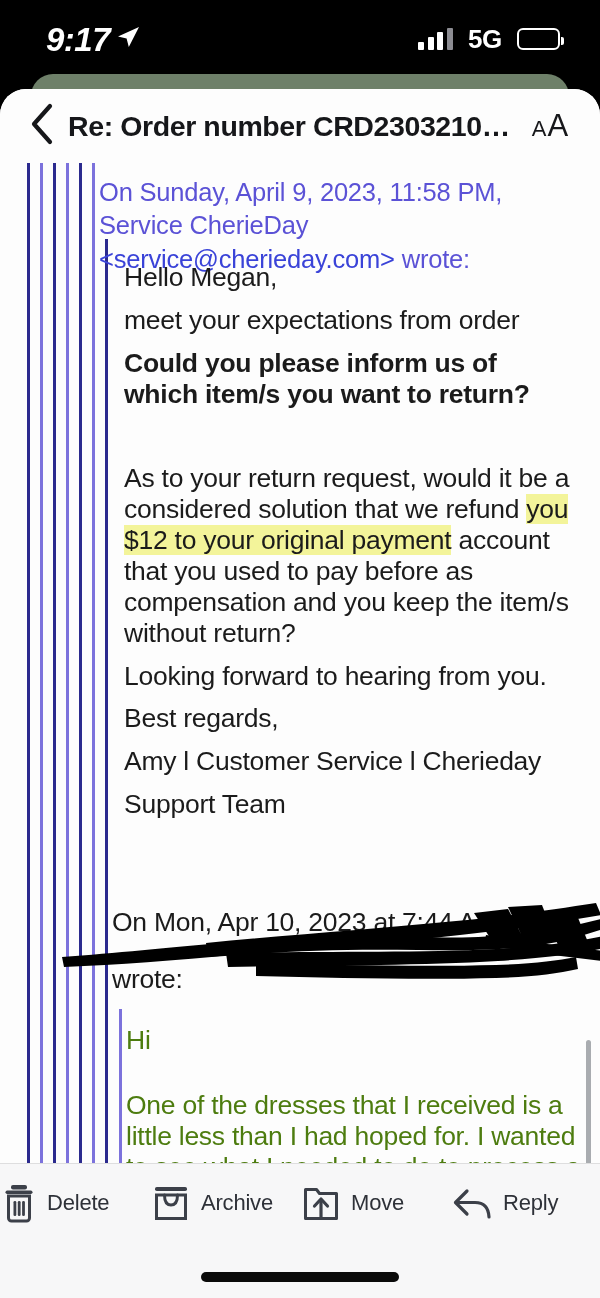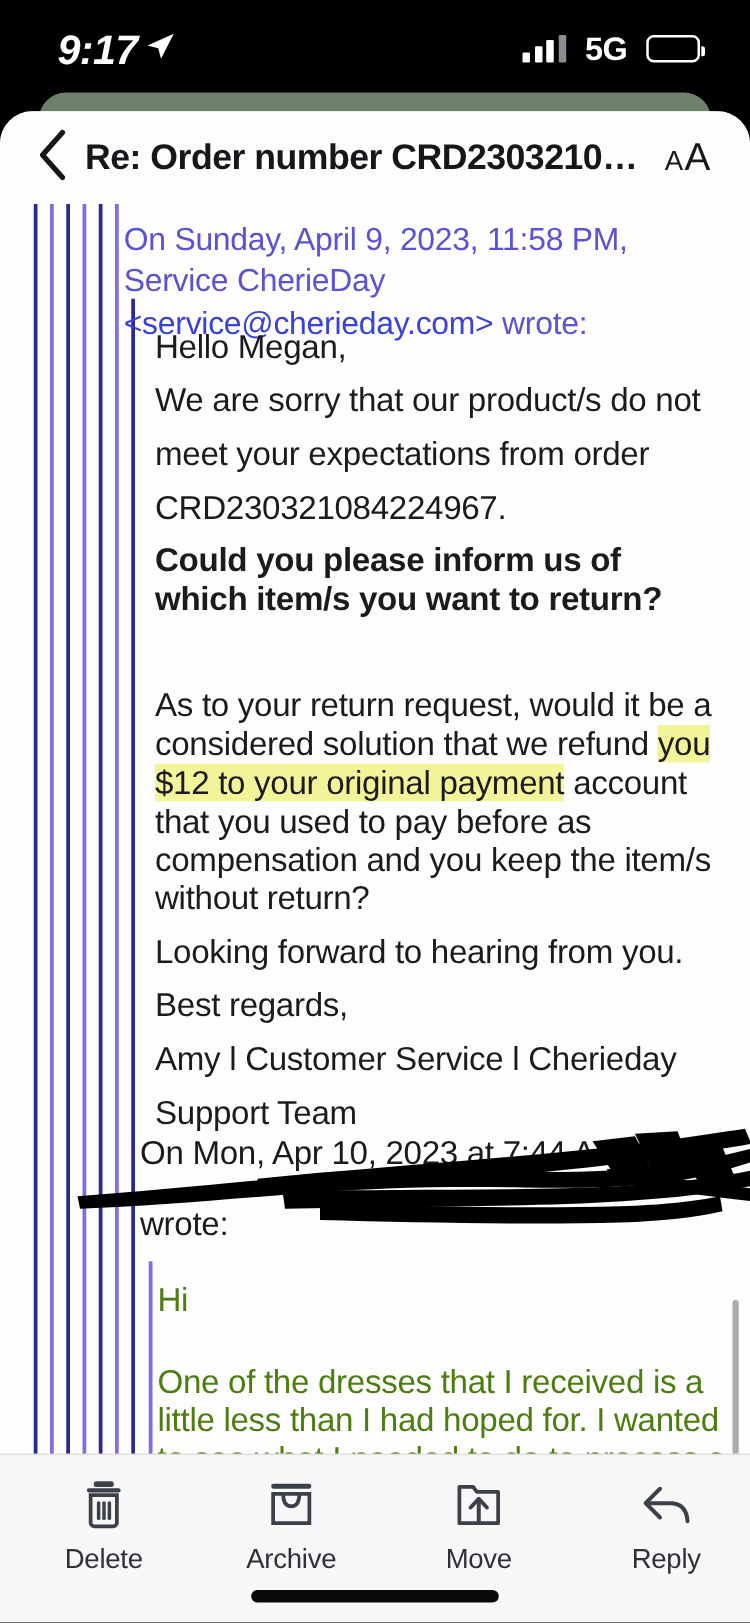--- a/index.html
+++ b/index.html
@@ -108,22 +108,22 @@
     background:#a9acb0; border-radius:3px;
   }
 
   
   .toolbar{
     position:absolute; bottom:0; left:0; width:600px; height:135px;
     background:#f7f7f8; border-top:1px solid #dededf;
     display:flex; align-items:flex-start; padding-top:17px;
   }
   .tb-item{
-    flex:1; display:flex; flex-direction:column; align-items:center; gap:9px;
-    cursor:pointer; color:#3c4049;margin-left:16px;
+    flex:1; display:flex; flex-direction:row; align-items:center; gap:9px;
+    cursor:pointer; color:#3c4049;
   }
   .tb-ico{ height:44px; display:flex; align-items:center; justify-content:center; }
   .tb-label{ font-size:22px; color:#2e3138; letter-spacing:-0.2px; }
 
   .home-ind{
     position:absolute; bottom:16px; left:50%; transform:translateX(-50%);
     width:198px; height:10px; background:#0a0a0a; border-radius:6px;
   }
 </style>
 </head>
@@ -187,23 +187,21 @@
       </div>
 
       <div class="content">
 
         <div class="qhead">
           <span>On Sunday, April 9, 2023, 11:58 PM, Service CherieDay </span><span class="lnk">&lt;service@cherieday.com&gt;</span><span> wrote:</span>
         </div>
 
         <div class="body1">
           <p>Hello Megan,</p>
-          <p>We are sorry that our product/s do not</p>
           <p>meet your expectations from order</p>
-          <p>CRD230321084224967.</p>
           <p class="b">Could you please inform us of which item/s you want to return?</p>
           <div class="gap"></div>
           <p><span>As to your return request, would it be a considered solution that we refund </span><span class="hl">you $12 to your original payment</span><span> account that you used to pay before as compensation and you keep the item/s without return?</span></p>
           <p>Looking forward to hearing from you.</p>
           <p>Best regards,</p>
           <p>Amy l Customer Service l Cherieday</p>
           <p>Support Team</p>
         </div>
 
         <div class="reply-head">

